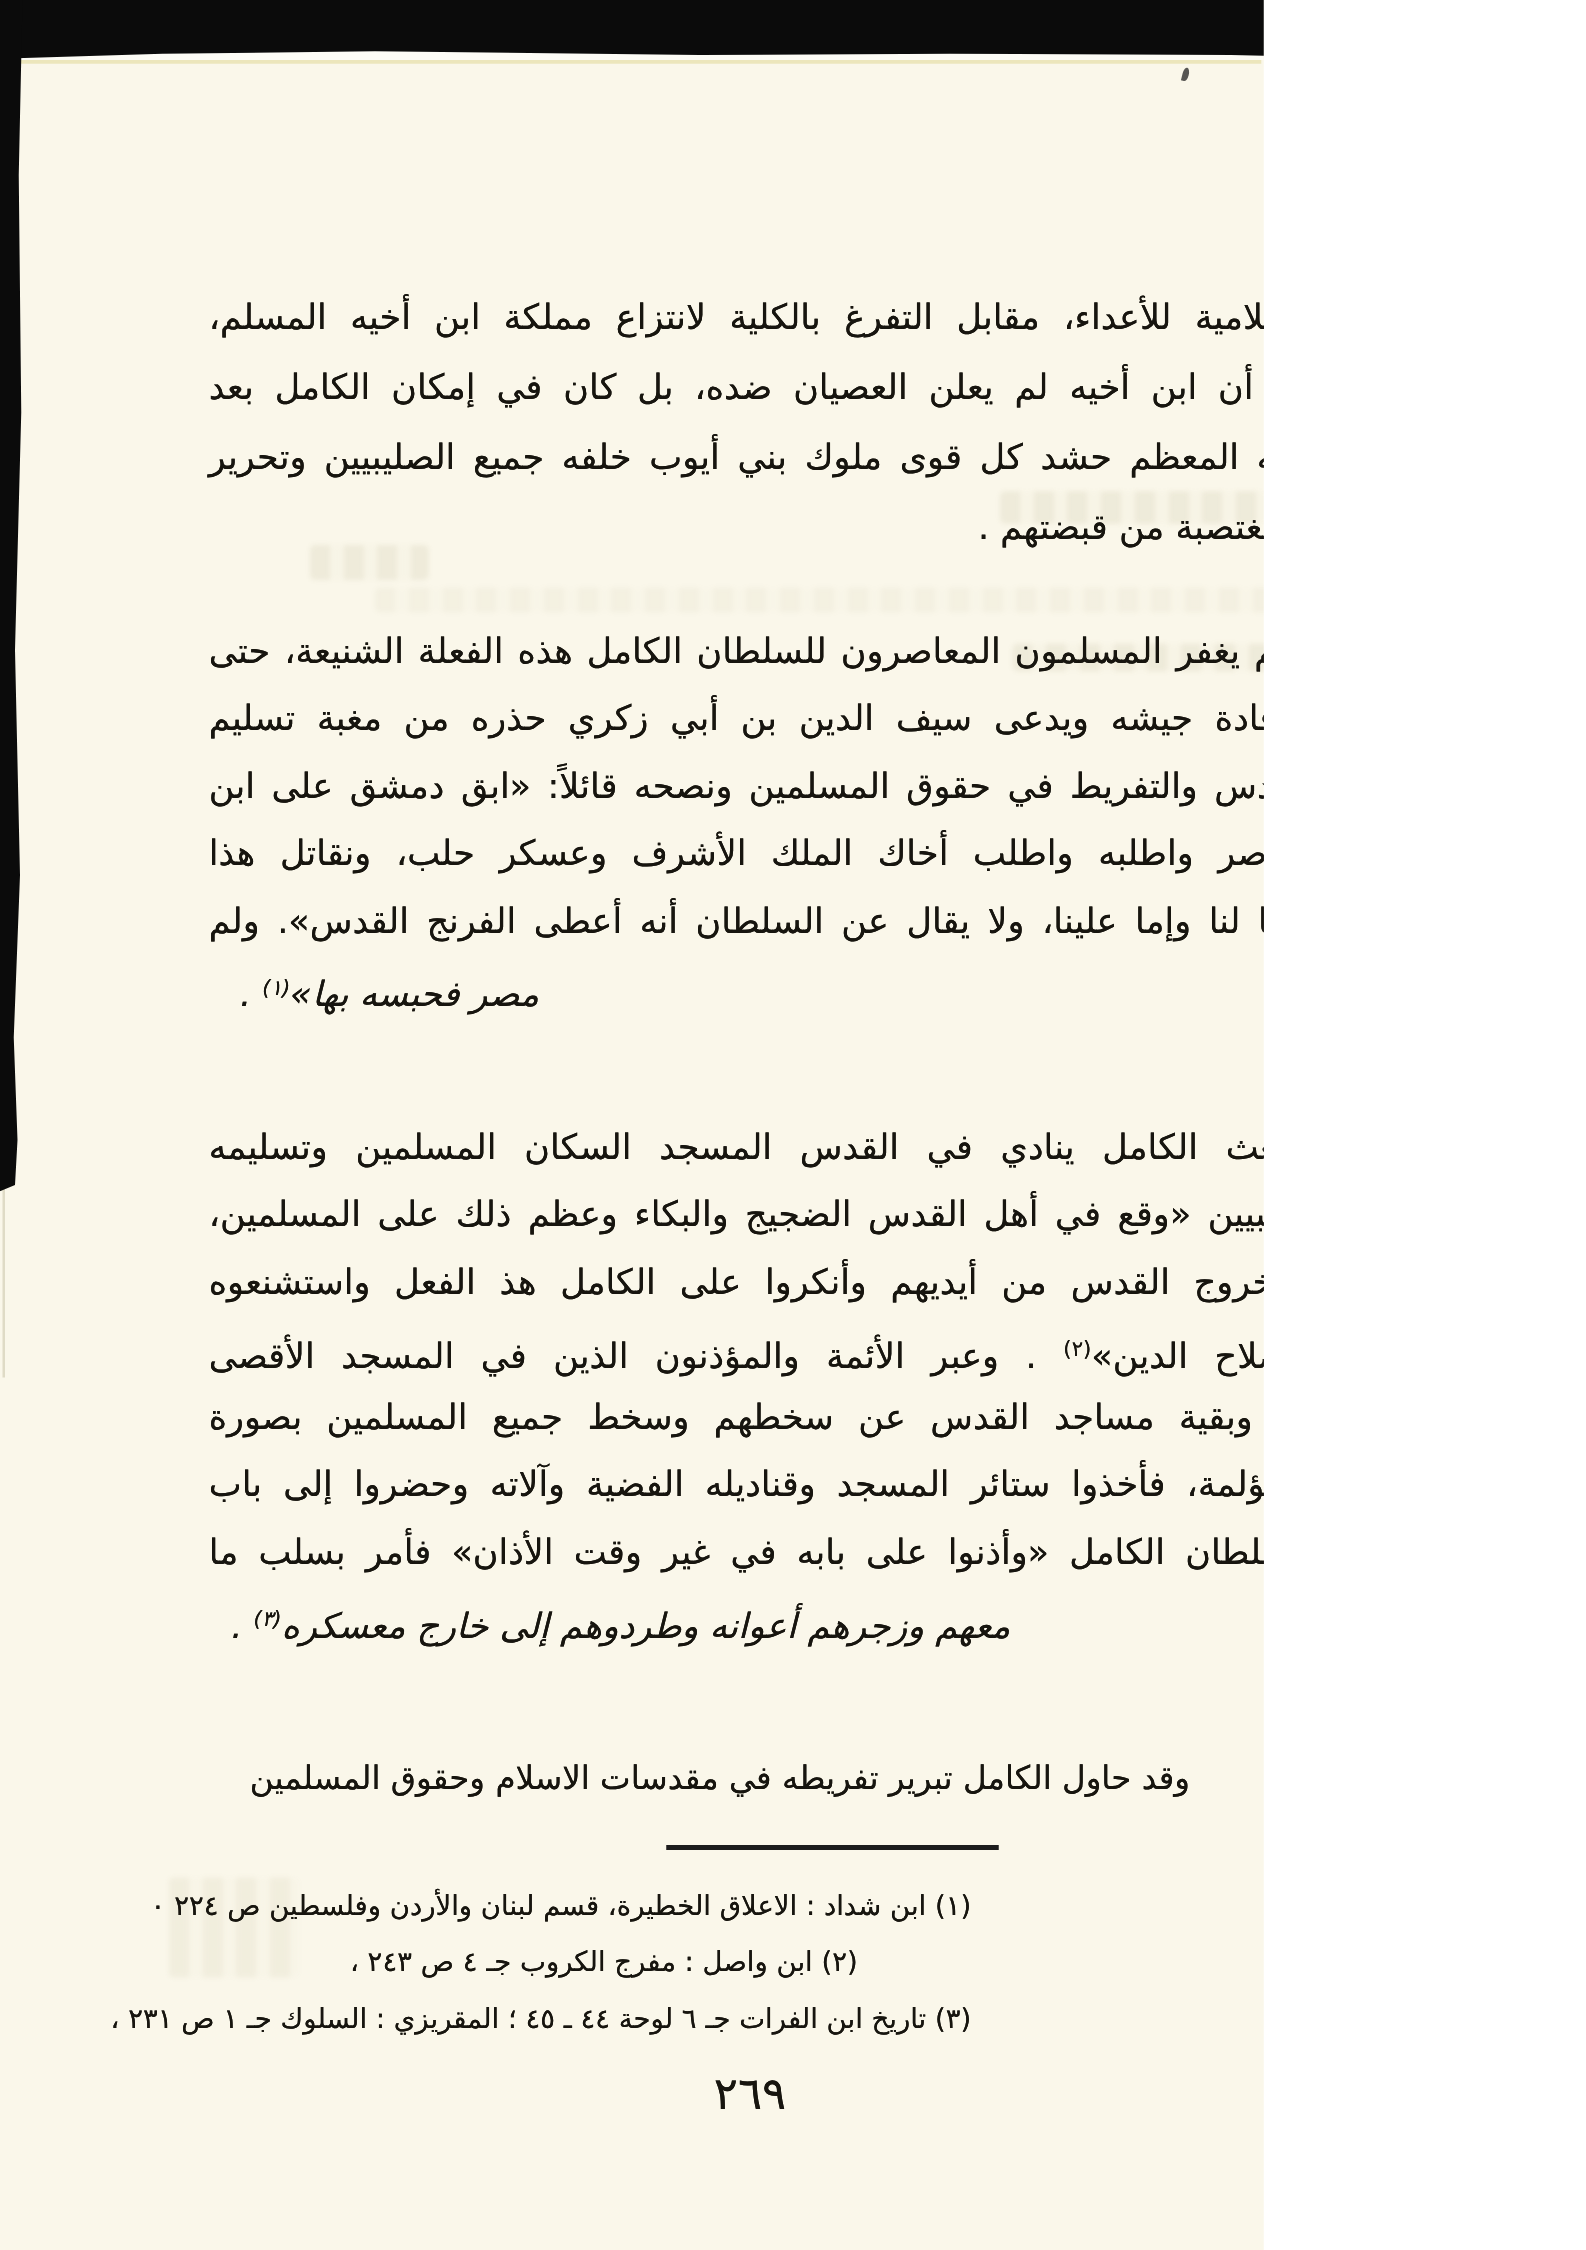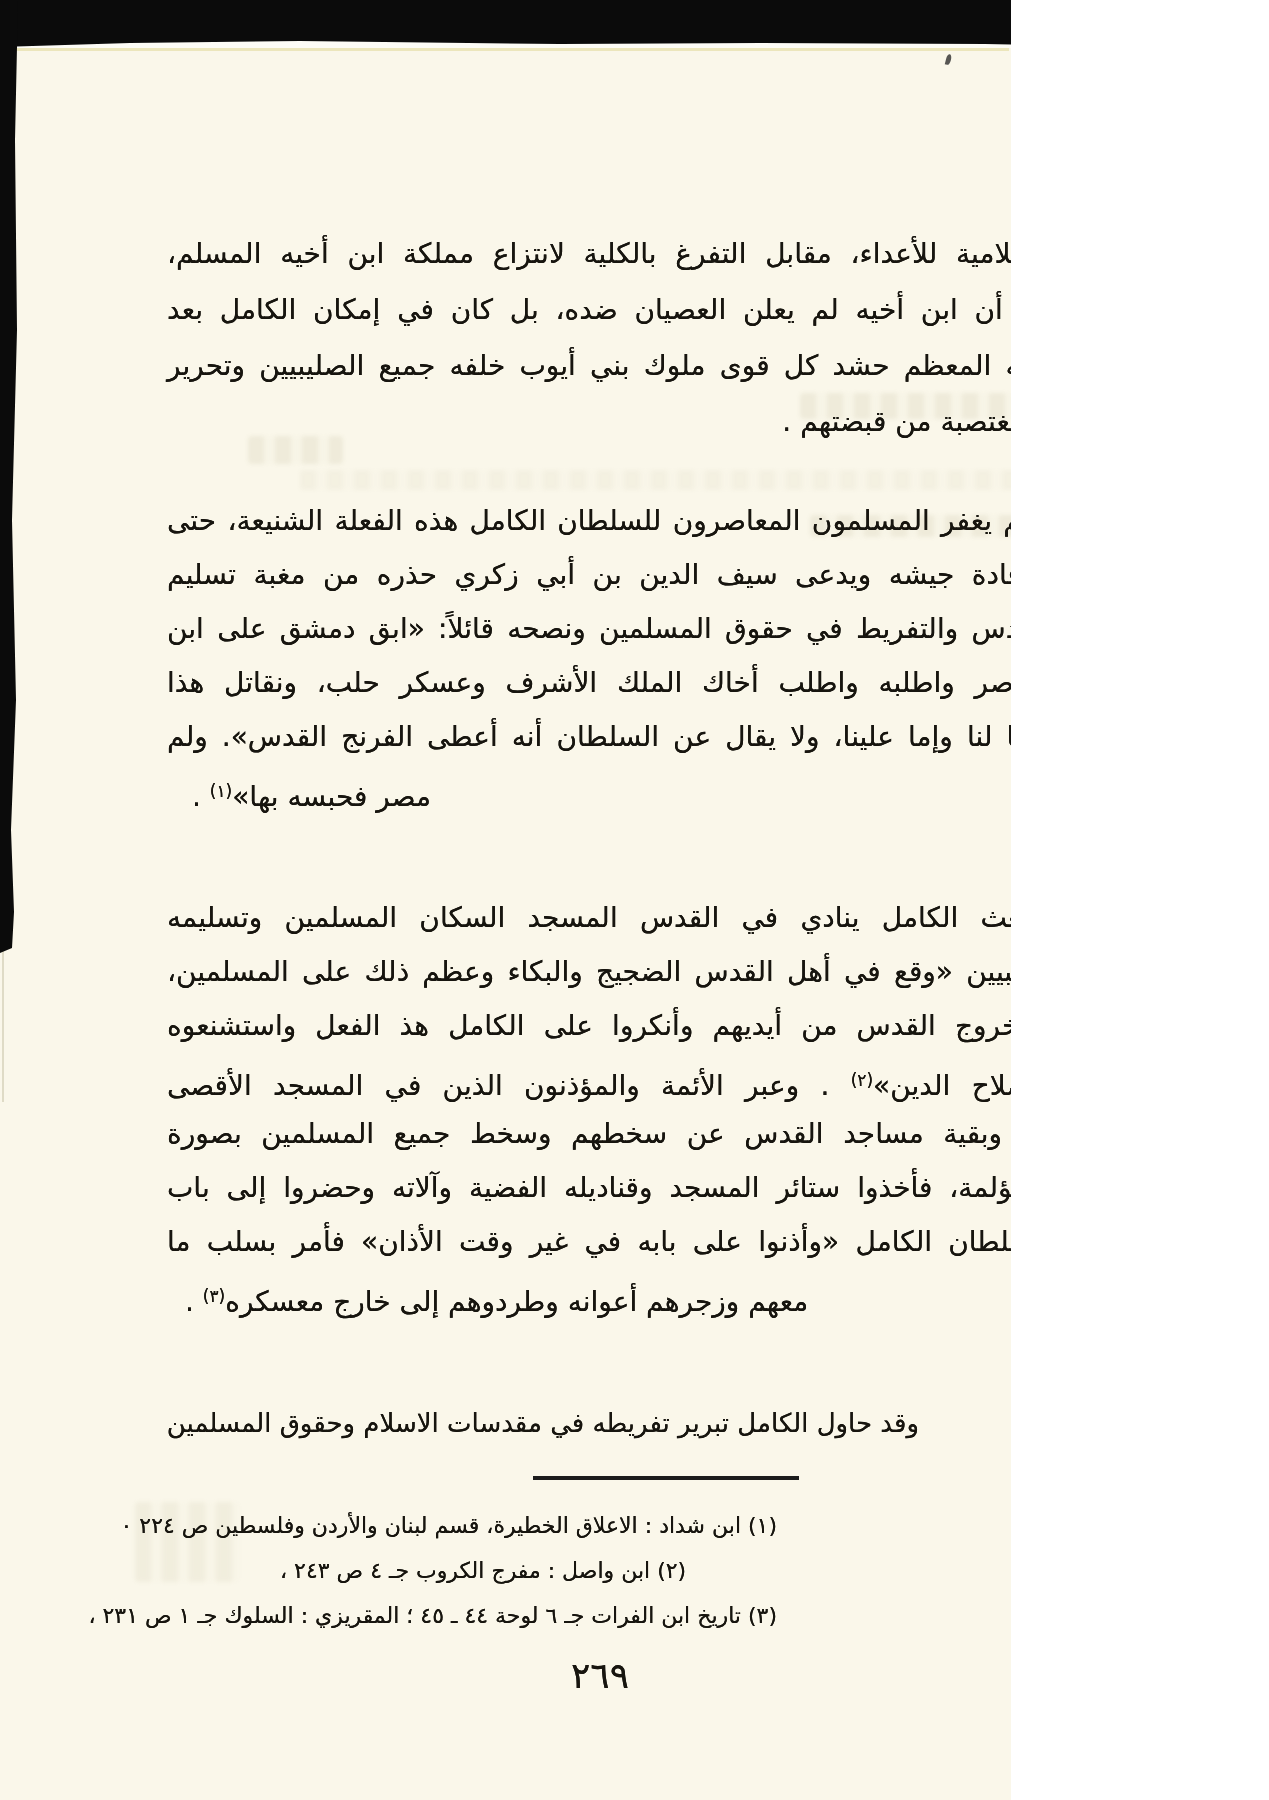--- a/index.html
+++ b/index.html
@@ -24,24 +24,24 @@
     clip-path:polygon(0 0,18px 0,15px 140px,17px 330px,12px 520px,16px 700px,11px 830px,14px 912px,12px 948px,0 953px);}
   .speck{position:absolute;left:946px;top:54px;width:5px;height:11px;background:#3a3a38;border-radius:50% 50% 50% 0;transform:rotate(14deg);opacity:.85;}
   
   .ghost{position:absolute;filter:blur(2px);opacity:.4;border-radius:4px;
     background:repeating-linear-gradient(90deg,rgba(168,160,118,.35) 0 16px,rgba(168,160,118,.07) 16px 27px);}
   
   .para{position:absolute;left:167px;width:957px;direction:rtl;}
   .line{white-space:nowrap;font-size:28px;text-shadow:0 0 .5px currentColor;}
   .p1 .line{line-height:56px;height:56px;}
   .p2 .line,.p3 .line,.p4 .line{line-height:54px;height:54px;}
-  .p1{top:226px;} .p2{top:494px;} .p3{top:891px;} .p4{top:1396px;}
+  .p1{top:226px;} .p2{top:494px;} .p3{top:891px;} .p4{top:1396px;margin-left:33px;}
   .line.j{text-align:justify;text-align-last:justify;}
   .line.al-right{text-align:right;}
-  .line.al-left{text-align:left;}
+  .line.al-left{text-align:left;font-style:italic;}
   .fnref{font-size:17px;vertical-align:9px;}
   
   .fn-rule{position:absolute;top:1476px;right:212px;width:266px;height:4px;background:#1c1c1c;}
   #footnotes{position:absolute;top:1503px;right:234px;left:280px;direction:rtl;text-align:left;}
   .fnline{white-space:nowrap;font-size:22px;line-height:45px;height:45px;text-shadow:0 0 .4px currentColor;}
   
   #page-number{position:absolute;top:1656px;left:555px;width:90px;text-align:center;
     font-size:36px;line-height:40px;direction:rtl;text-shadow:0 0 .5px currentColor;}
 </style>
 </head>

